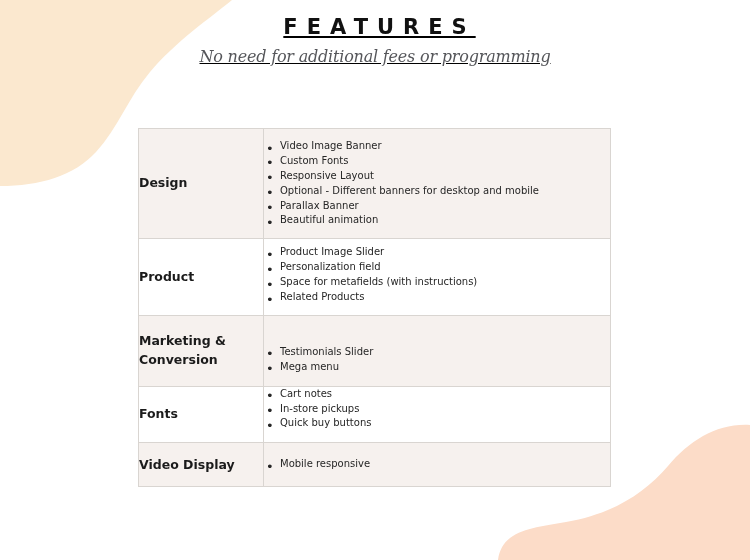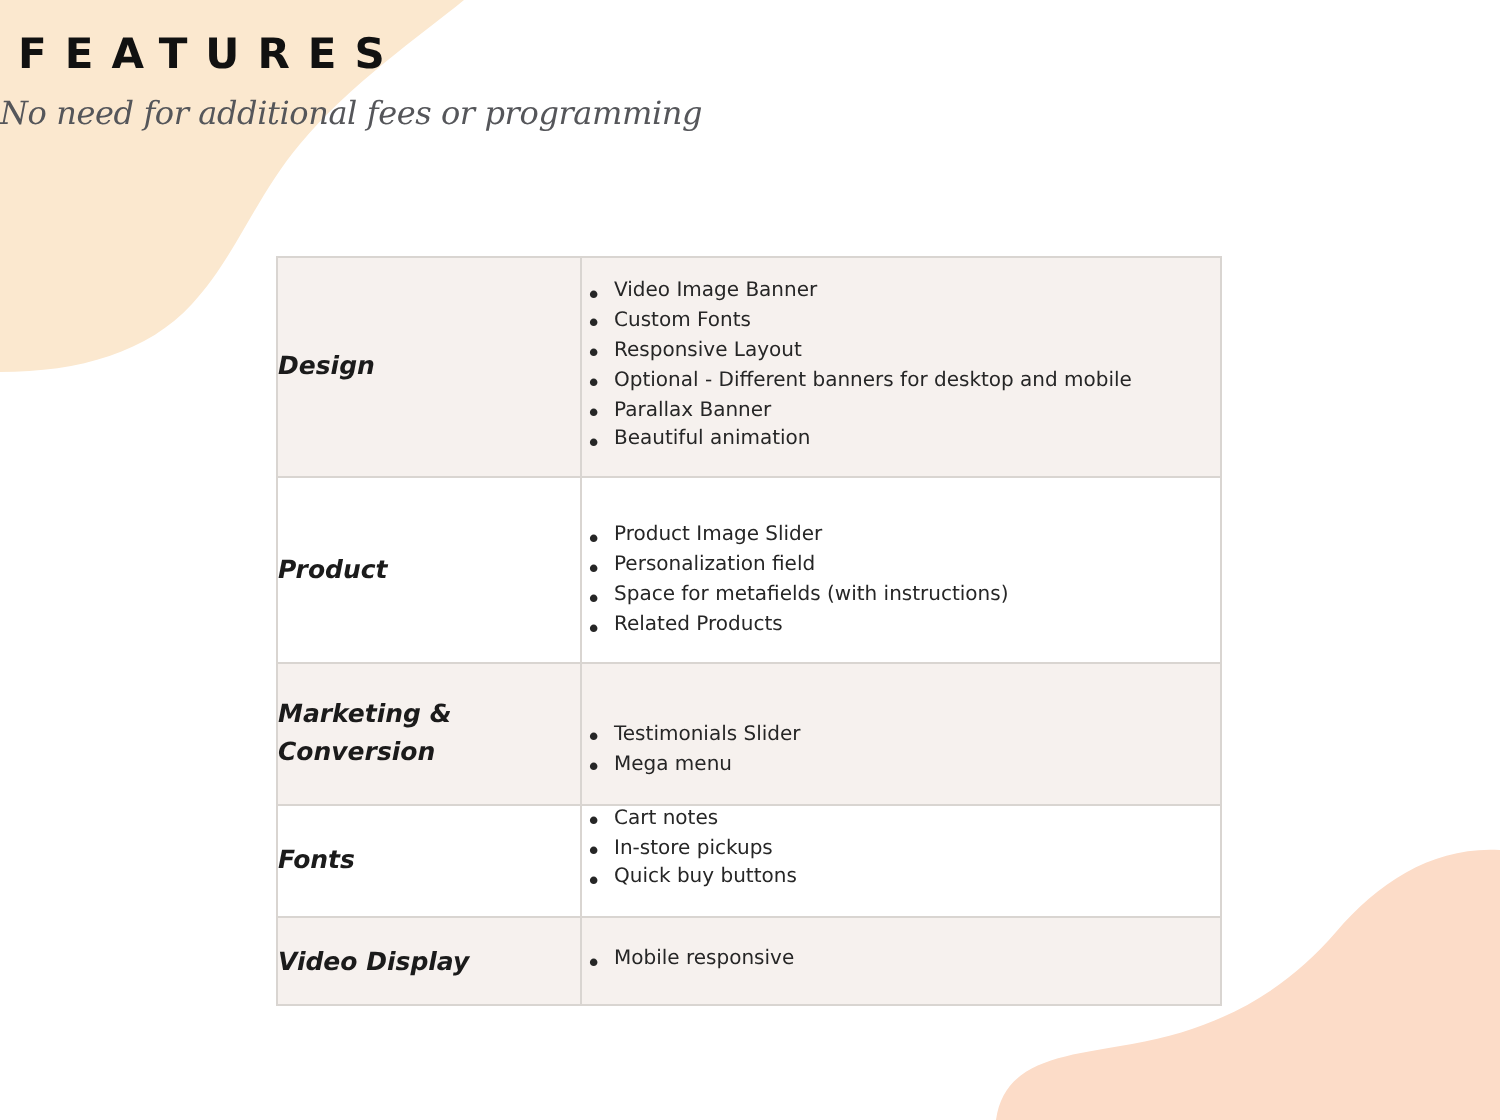--- a/index.html
+++ b/index.html
@@ -22,22 +22,23 @@
     inset: 0;
     width: 750px;
     height: 560px;
     z-index: 0;
   }
 
   
   .header {
     position: relative;
     z-index: 2;
-    text-align: left;
+    text-align: center;
     padding-top: 16px;
+    text-decoration: underline;
   }
 
   .page-title {
     font-family: "DejaVu Sans", sans-serif;
     font-size: 21px;
     font-weight: 700;
     letter-spacing: 9px;
     color: #111111;
     text-indent: 9px;
     line-height: 1.1;
@@ -77,23 +78,22 @@
   .features-table tr.shaded { background: #f6f1ee; }
   .features-table tr.plain  { background: #ffffff; }
 
   .features-table td {
     border: 1px solid #d9d5d1;
     vertical-align: middle;
     padding: 0;
   }
 
   .cat-cell {
-    width: 152px;
+    width: 125px;
     padding: 8px 8px 8px 8px;
-    font-style: italic;
   }
 
   .cat-label {
     font-family: "DejaVu Sans", sans-serif;
     font-size: 12.5px;
     font-weight: 700;
     color: #1b1b1b;
     line-height: 1.48;
   }
 
@@ -121,21 +121,21 @@
     content: "\2022";
     position: absolute;
     left: 2px;
     top: -0.5px;
     font-size: 13px;
     color: #262626;
   }
 
   
   tr[data-row="design"] .list-cell { padding-top: 10px; padding-bottom: 10px; }
-  tr[data-row="product"] .list-cell { padding-top: 22px; padding-bottom: 10px; margin-top: 19px; }
+  tr[data-row="product"] .list-cell { padding-top: 6px; padding-bottom: 10px; margin-top: 19px; }
   tr[data-row="marketing-conversion"] .list-cell { padding-top: 29px; padding-bottom: 11px; }
   tr[data-row="cart"] .list-cell { padding-bottom: 11px; }
   tr[data-row="site-display"] .list-cell { padding-top: 14px; padding-bottom: 14px; }
 </style>
 </head>
 <body>
 
 <svg id="bg-layer" viewBox="0 0 750 560" width="750" height="560" preserveAspectRatio="none">
   <path d="M0,0 L232,0 C210,18 175,42 150,72 C128,98 118,128 96,152 C74,176 40,186 0,186 Z" fill="#fbe8cf"></path>
   <path d="M750,425 C718,423 690,440 668,466 C644,494 612,514 566,522 C532,528 502,530 498,560 L750,560 Z" fill="#fcdcc8"></path>

